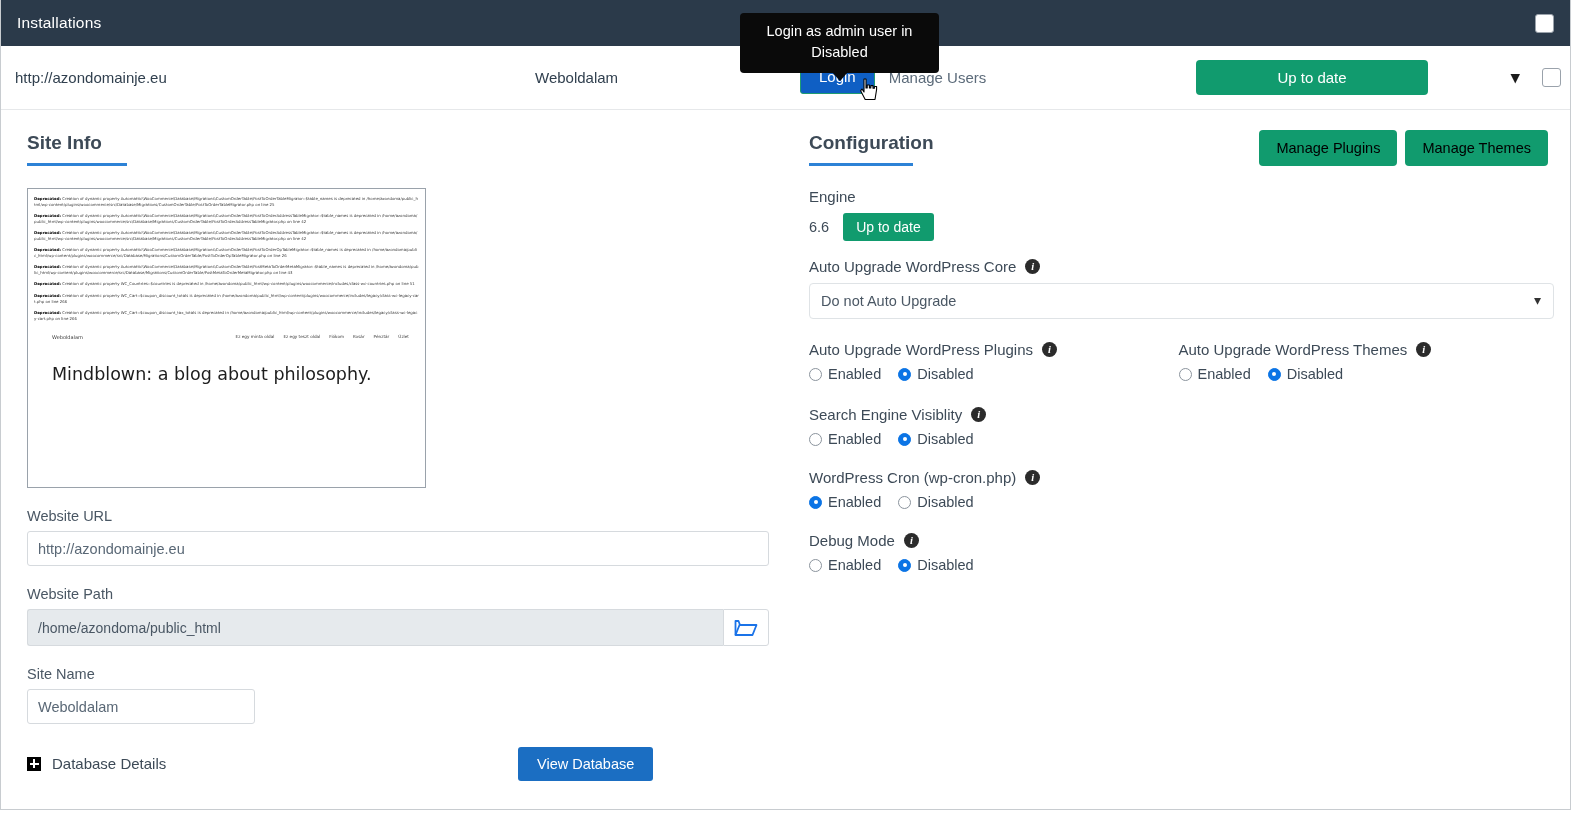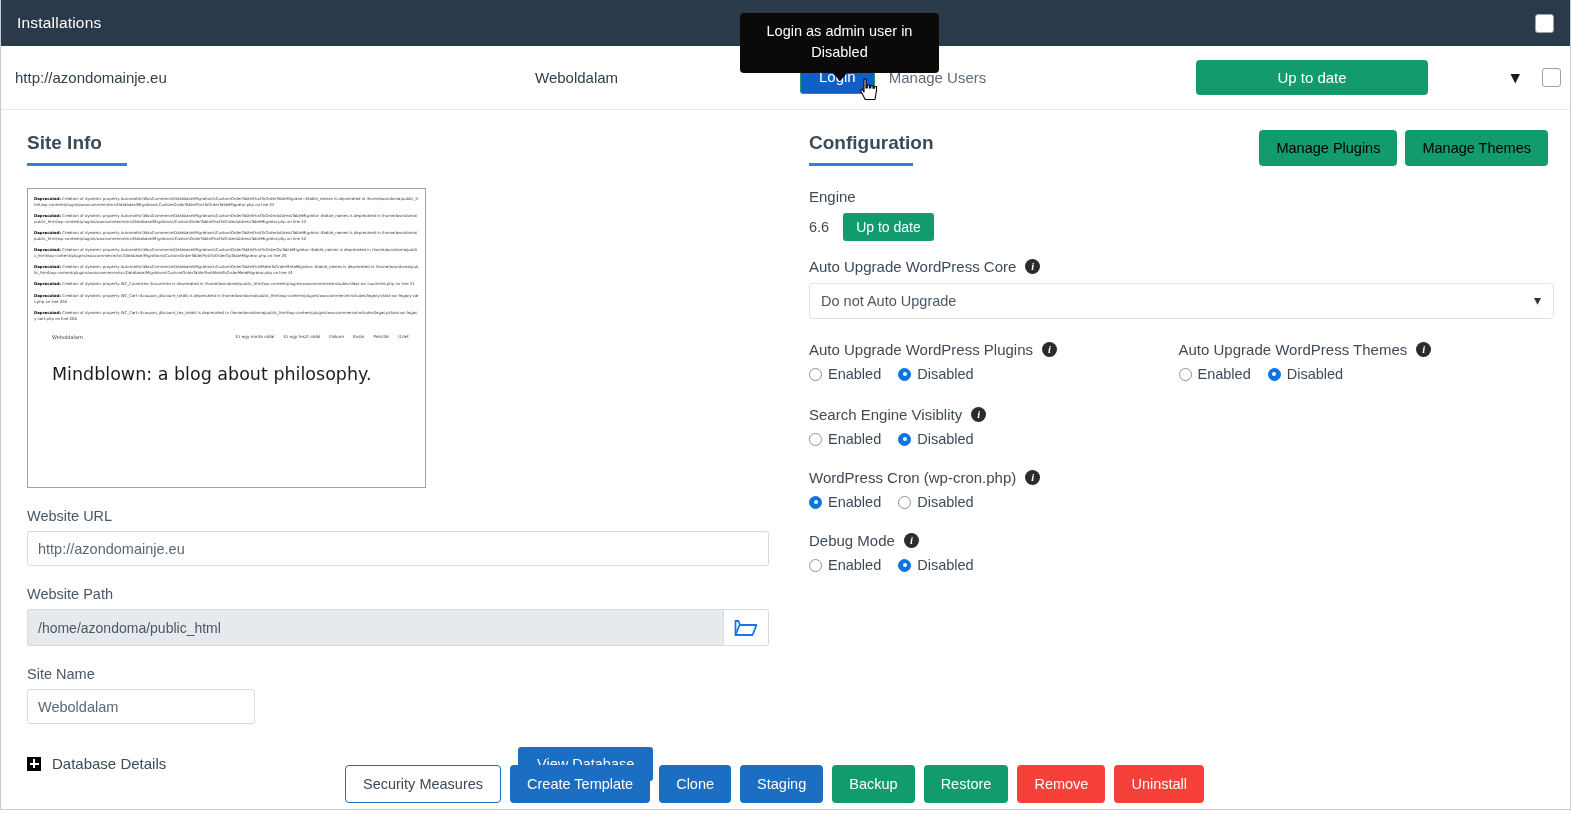--- a/index.html
+++ b/index.html
@@ -612,24 +612,14 @@
           <span>Enabled</span>
         </span>
         <span class="radio-opt">
           <span class="radio on"></span>
           <span>Disabled</span>
         </span>
       </div>
     </div>
   </div>
 
-  <div class="bottom-bar">
-    <button class="bb outline">Security Measures</button>
-    <button class="bb blue">Create Template</button>
-    <button class="bb blue">Clone</button>
-    <button class="bb blue">Staging</button>
-    <button class="bb green">Backup</button>
-    <button class="bb green">Restore</button>
-    <button class="bb red">Remove</button>
-    <button class="bb red">Uninstall</button>
-  </div>
 
 </div>
 
 </body></html>

